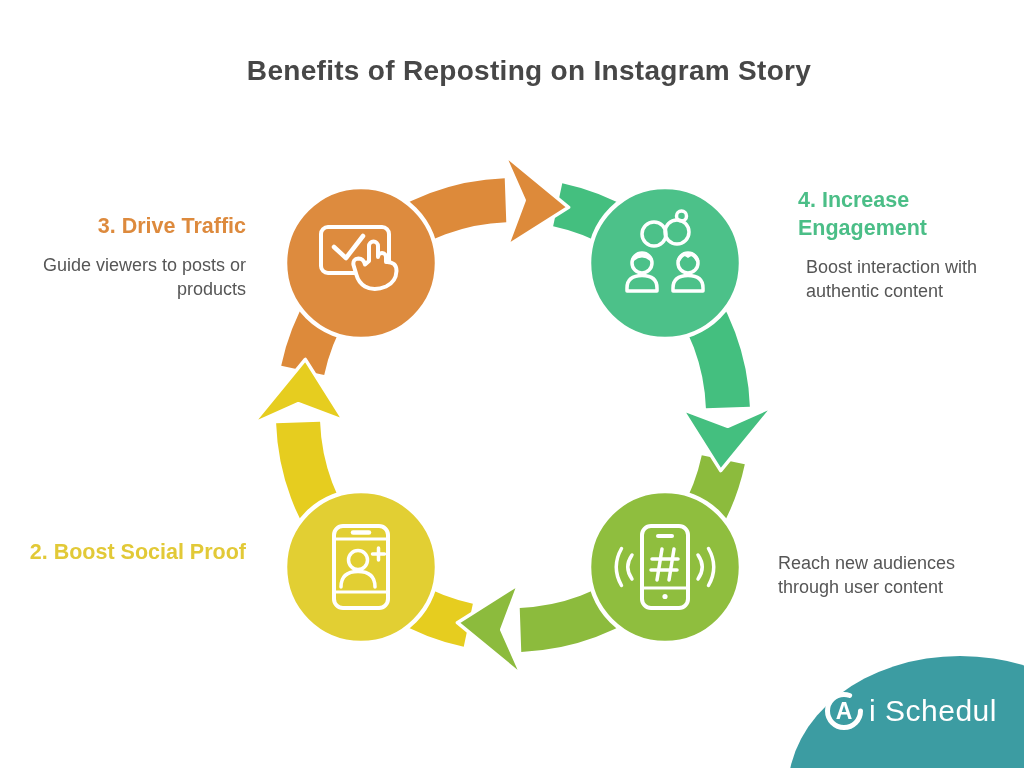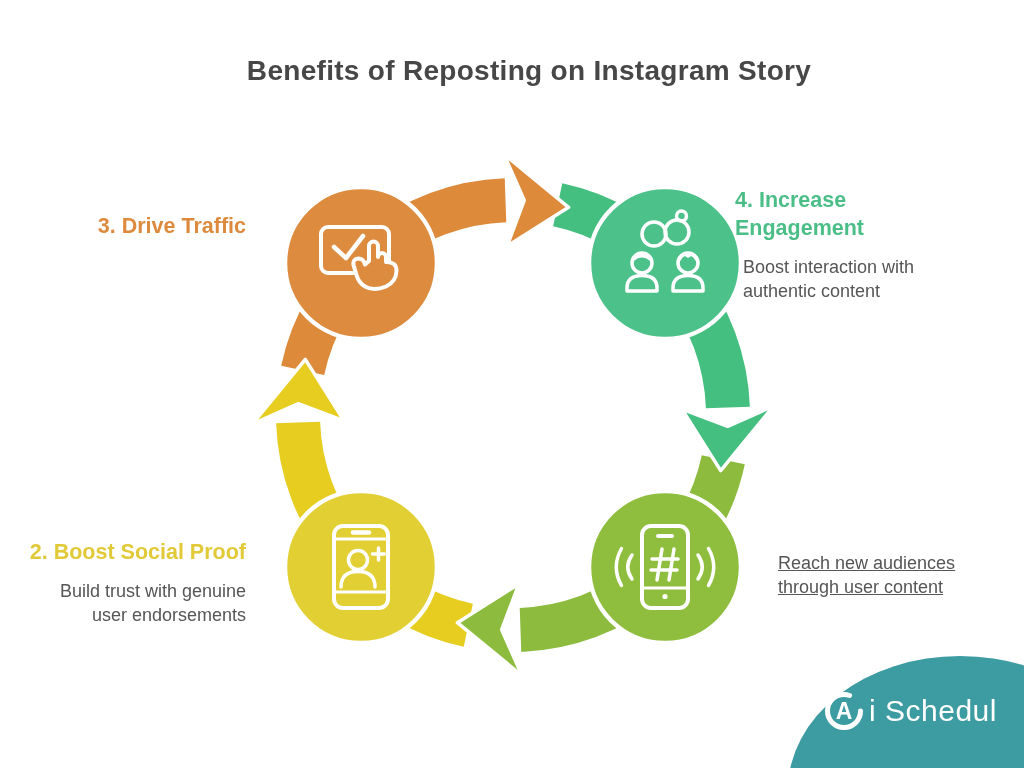--- a/index.html
+++ b/index.html
@@ -9,21 +9,21 @@
          font-size:28px;font-weight:700;letter-spacing:.3px;margin:17px}
   svg.diagram{position:absolute;left:0;top:0}
   .arc-under{fill:none;stroke:#fff;stroke-width:52}
   .arc{fill:none;stroke-width:44}
   .ah{stroke:#fff;stroke-width:3.5;stroke-linejoin:round}
   .node{stroke:#fff;stroke-width:4.5}
   .ic{stroke:#fff;fill:none;stroke-width:3.5;stroke-linecap:round;stroke-linejoin:round}
   .step{position:absolute}
   .step h2{font-size:21.5px;line-height:28px;font-weight:700;margin:0}
   .step p{font-size:18px;line-height:23.5px;margin:14px 0 0}
-  .step-tr{left:735px;top:186px;width:212px}
+  .step-tr{left:798px;top:186px;width:212px}
   .step-br{left:778px;top:538px;width:212px}
   .step-tl{right:778px;top:212px;width:270px;text-align:right}
   .step-bl{right:778px;top:538px;width:270px;text-align:right}
   .step-tl p{max-width:228px;margin-left:auto}
   .step-bl p{max-width:208px;margin-left:auto}
   .logo-blob{position:absolute;left:788px;top:656px;width:344px;height:268px;border-radius:50%}
   .logo-row{position:absolute;left:821px;top:688px;display:flex;align-items:center;gap:2px}
   .logo-text{font-size:30px;letter-spacing:.5px}
 </style>
 </head>
@@ -98,30 +98,30 @@
     <path d="M -8 -34.5 L 8 -34.5" stroke-width="4.5"></path>
     <path d="M -26.5 -28 L 26.5 -28" stroke-width="3"></path>
     <path d="M -26.5 25 L 26.5 25" stroke-width="3"></path>
     <circle cx="-3" cy="-7" r="9.5"></circle>
     <path d="M -20 20 Q -20 4.5 -3 4.5 Q 14 4.5 14 20"></path>
     <path d="M 11.5 -13 L 23.5 -13 M 17.5 -19 L 17.5 -7"></path>
   </g>
 </svg>
 
 <div class="step step-br">
-  <p style="color: rgb(86, 86, 86); text-decoration: underline;">Reach new audiences through user content</p>
+  <p style="color: rgb(86, 86, 86);">Reach new audiences through user content</p>
 </div>
 
 <div class="step step-bl">
   <h2 style="color: rgb(226, 201, 55);">2. Boost Social Proof</h2>
-  <p style="color: rgb(86, 86, 86);">Build trust with genuine user endorsements</p>
 </div>
 
 <div class="step step-tl">
   <h2 style="color: rgb(221, 138, 61);">3. Drive Traffic</h2>
+  <p style="color: rgb(86, 86, 86);">Guide viewers to posts or products</p>
 </div>
 
 <div class="step step-tr">
   <h2 style="color: rgb(75, 190, 135);">4. Increase Engagement</h2>
   <p style="color: rgb(86, 86, 86); margin-left: 8px;">Boost interaction with authentic content</p>
 </div>
 
 <div>
   <div class="logo-blob" style="background: rgb(60, 156, 162);"></div>
   <div class="logo-row">

